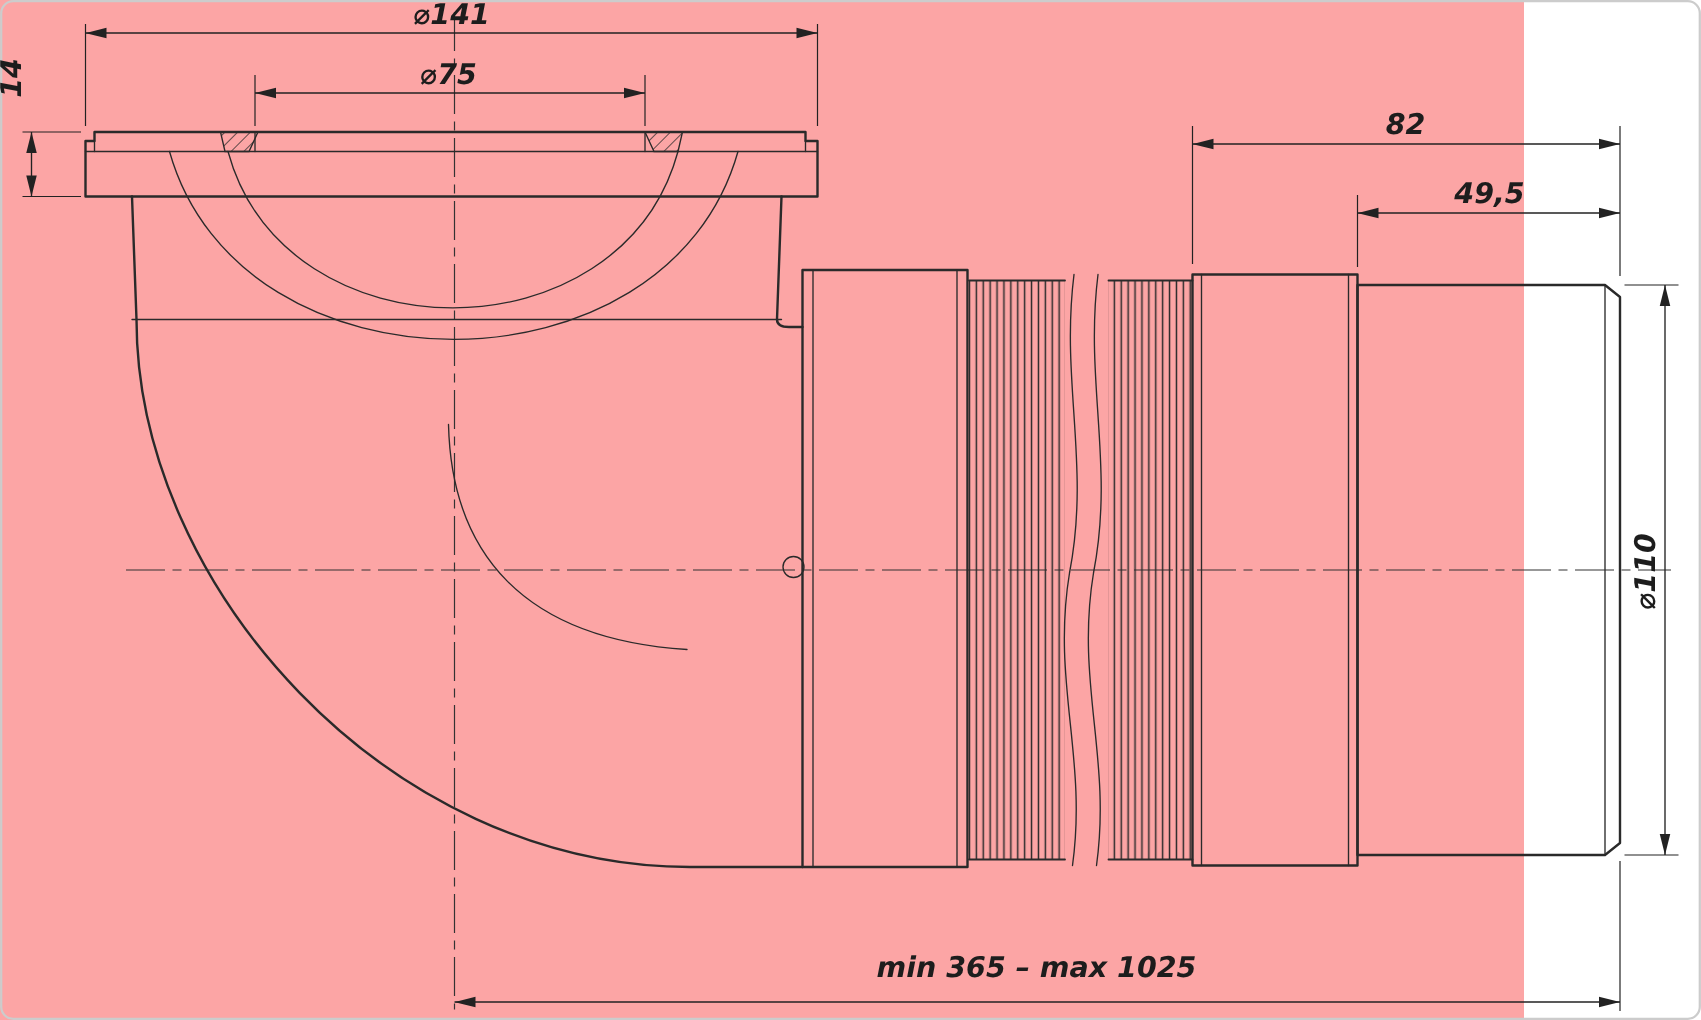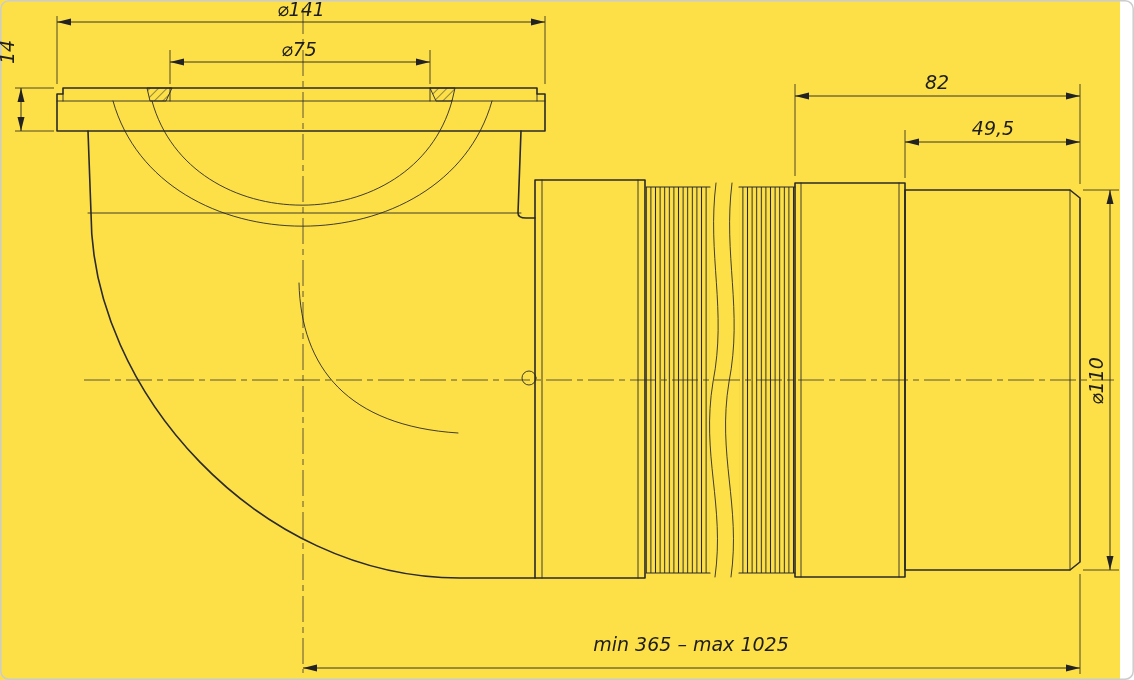--- a/index.html
+++ b/index.html
@@ -1,16 +1,16 @@
 <!DOCTYPE html>
 <html><head>
 <meta charset="utf-8">
 <style>
   html, body { margin: 0; padding: 0; background: #ffffff; }
-  .stage { width: 1120px; height: 680px; position: relative; background: #fde047; }
+  .stage { width: 1016px; height: 680px; position: relative; background: #fca5a5; font-weight: bold; }
   svg { display: block; }
   .outline { fill: none; stroke: #2a2a2a; stroke-width: 1.6; stroke-linejoin: round; stroke-linecap: round; }
   .mid     { fill: none; stroke: #2a2a2a; stroke-width: 1.2; stroke-linecap: round; }
   .thin    { fill: none; stroke: #2a2a2a; stroke-width: 0.9; stroke-linecap: round; }
   .center  { fill: none; stroke: #333333; stroke-width: 0.8; stroke-dasharray: 26 5 6 5; }
   .dim     { fill: none; stroke: #222222; stroke-width: 0.9; }
   .ext     { fill: none; stroke: #222222; stroke-width: 0.8; }
   .dimtext { font-family: "DejaVu Sans", sans-serif; font-style: italic; font-size: 19px;
              fill: #1d1d1d; text-anchor: middle; }
   .hatched { fill: url(#hatch); stroke: #2a2a2a; stroke-width: 0.9; }

